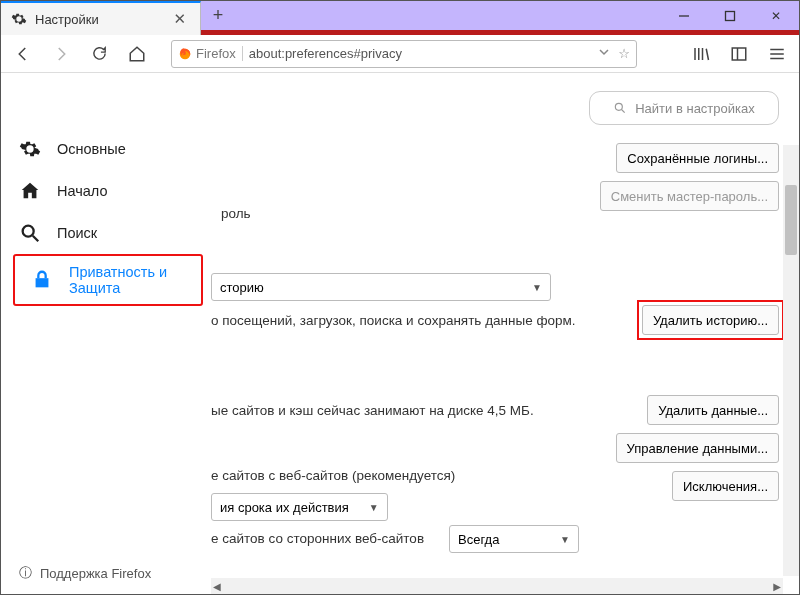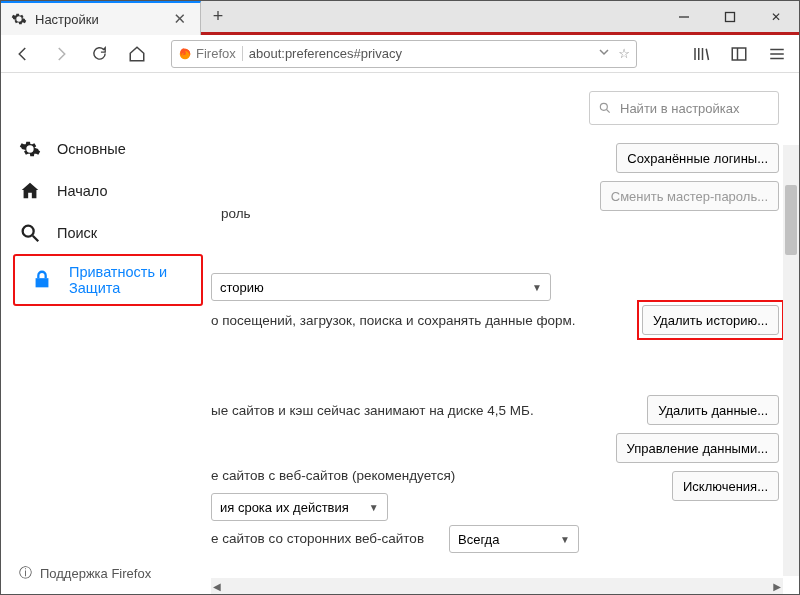--- a/index.html
+++ b/index.html
@@ -1,19 +1,19 @@
 <!DOCTYPE html>
 <html><head>
 <meta charset="utf-8">
 <style>
 * { box-sizing: border-box; margin: 0; padding: 0; font-family: "Segoe UI", Arial, sans-serif; }
 body { width: 800px; height: 595px; background: #fff; overflow: hidden; border: 1px solid #555; position: relative; }
 
 
-.titlebar { height: 34px; background: #e5e5e5; display: flex; align-items: stretch; border-bottom: 3px solid #b91c1c; }
+.titlebar { height: 34px; background: #c4b5fd; display: flex; align-items: stretch; border-bottom: 5px solid #b91c1c; }
 .tab { display: flex; align-items: center; height: 34px; padding: 0 10px; background: #f5f5f5; border-right: 1px solid #bbb; border-top: 2px solid #0a84ff; min-width: 200px; font-size: 13px; color: #333; position: relative; }
 .tab .fav { width: 16px; height: 16px; margin-right: 8px; }
 .tab .close { margin-left: auto; font-size: 15px; color: #555; cursor: pointer; padding: 2px 4px; }
 .newtab { width: 34px; display: flex; align-items: center; justify-content: center; font-size: 18px; color: #444; cursor: pointer; }
 .spacer { flex: 1; }
 .win-controls { display: flex; }
 .win-btn { width: 46px; display: flex; align-items: center; justify-content: center; color: #333; font-size: 12px; cursor: pointer; }
 
 
 .toolbar { height: 38px; display: flex; align-items: center; padding: 0 8px; gap: 10px; border-bottom: 1px solid #ddd; }
@@ -26,21 +26,21 @@
 
 
 .page { display: flex; height: calc(595px - 34px - 38px - 2px); position: relative; }
 .sidebar { width: 210px; padding: 55px 8px 10px 12px; font-size: 14.5px; color: #222; }
 .side-item { display: flex; align-items: center; gap: 16px; padding: 10px 6px; cursor: pointer; border-radius: 3px; }
 .side-item.selected { color: #0a84ff; border: 2px solid #e11; padding: 8px 16px; }
 .side-item svg { width: 22px; height: 22px; flex-shrink: 0; }
 .support { position: absolute; bottom: 12px; left: 18px; font-size: 13px; color: #555; display: flex; align-items: center; gap: 8px; }
 
 .content { flex: 1; position: relative; padding: 18px 20px 0 0; overflow: hidden; }
-.searchbox { position: absolute; right: 20px; top: 18px; width: 190px; height: 32px; border: 1px solid #ccc; border-radius: 3px; display: flex; align-items: center; padding: 16px 8px; color: #888; font-size: 13px; gap: 8px; }
+.searchbox { position: absolute; right: 20px; top: 18px; width: 190px; height: 32px; border: 1px solid #ccc; border-radius: 11px; display: flex; align-items: center; padding: 16px 8px; color: #888; font-size: 13px; gap: 8px; justify-content: center; }
 .btn { height: 30px; border: 1px solid #bbb; border-radius: 3px; background: #fafafa; font-size: 13px; padding: 0 10px; cursor: pointer; display: inline-flex; align-items: center; white-space: nowrap; }
 .btn.disabled { color: #999; }
 .btn-col { position: absolute; right: 20px; display: flex; flex-direction: column; gap: 8px; align-items: flex-end; }
 .row-text { font-size: 13.5px; color: #333; position: absolute; }
 .dropdown { border: 1px solid #bbb; border-radius: 3px; height: 28px; display: inline-flex; align-items: center; padding: 0 8px; font-size: 13px; gap: 20px; background: #fff; }
 .dropdown .arr { color: #555; font-size: 10px; }
 .hl { position: absolute; border: 2px solid #e11; }
 .scrollbar-v { position: absolute; right: 0; top: 72px; bottom: 18px; width: 16px; background: #f1f1f1; }
 .scroll-thumb { position: absolute; right: 2px; top: 40px; width: 12px; height: 70px; background: #c1c1c1; border-radius: 2px; }
 .scrollbar-h { position: absolute; left: 210px; right: 16px; bottom: 0; height: 16px; background: #f1f1f1; display:flex; align-items:center; justify-content:space-between; padding:0 2px;}

